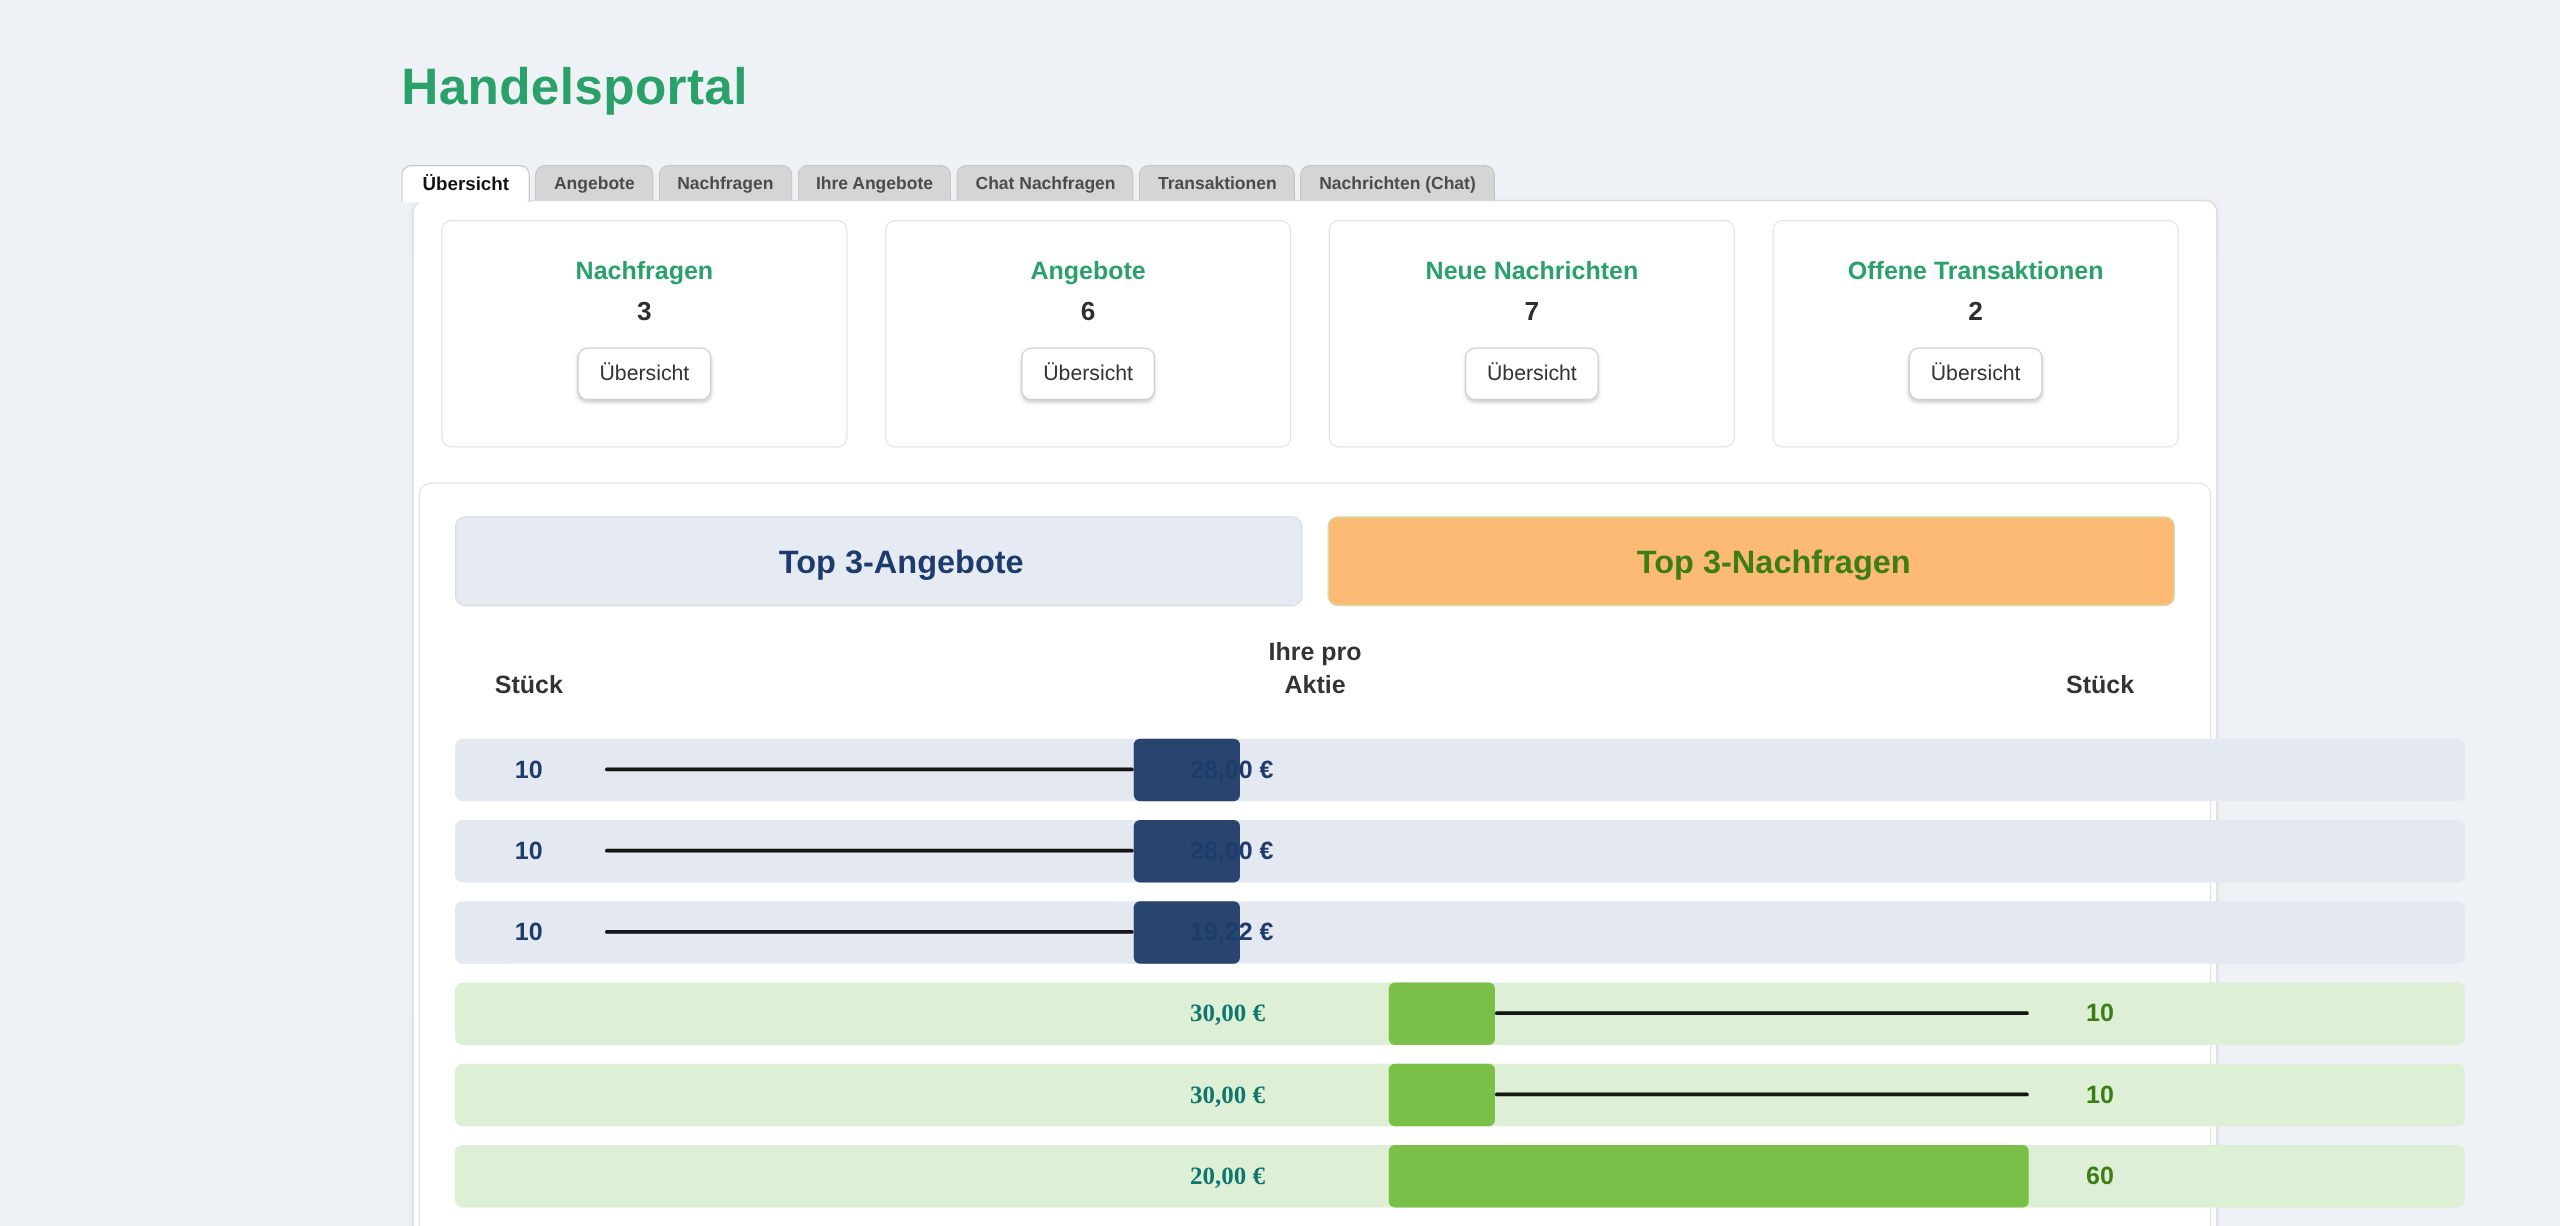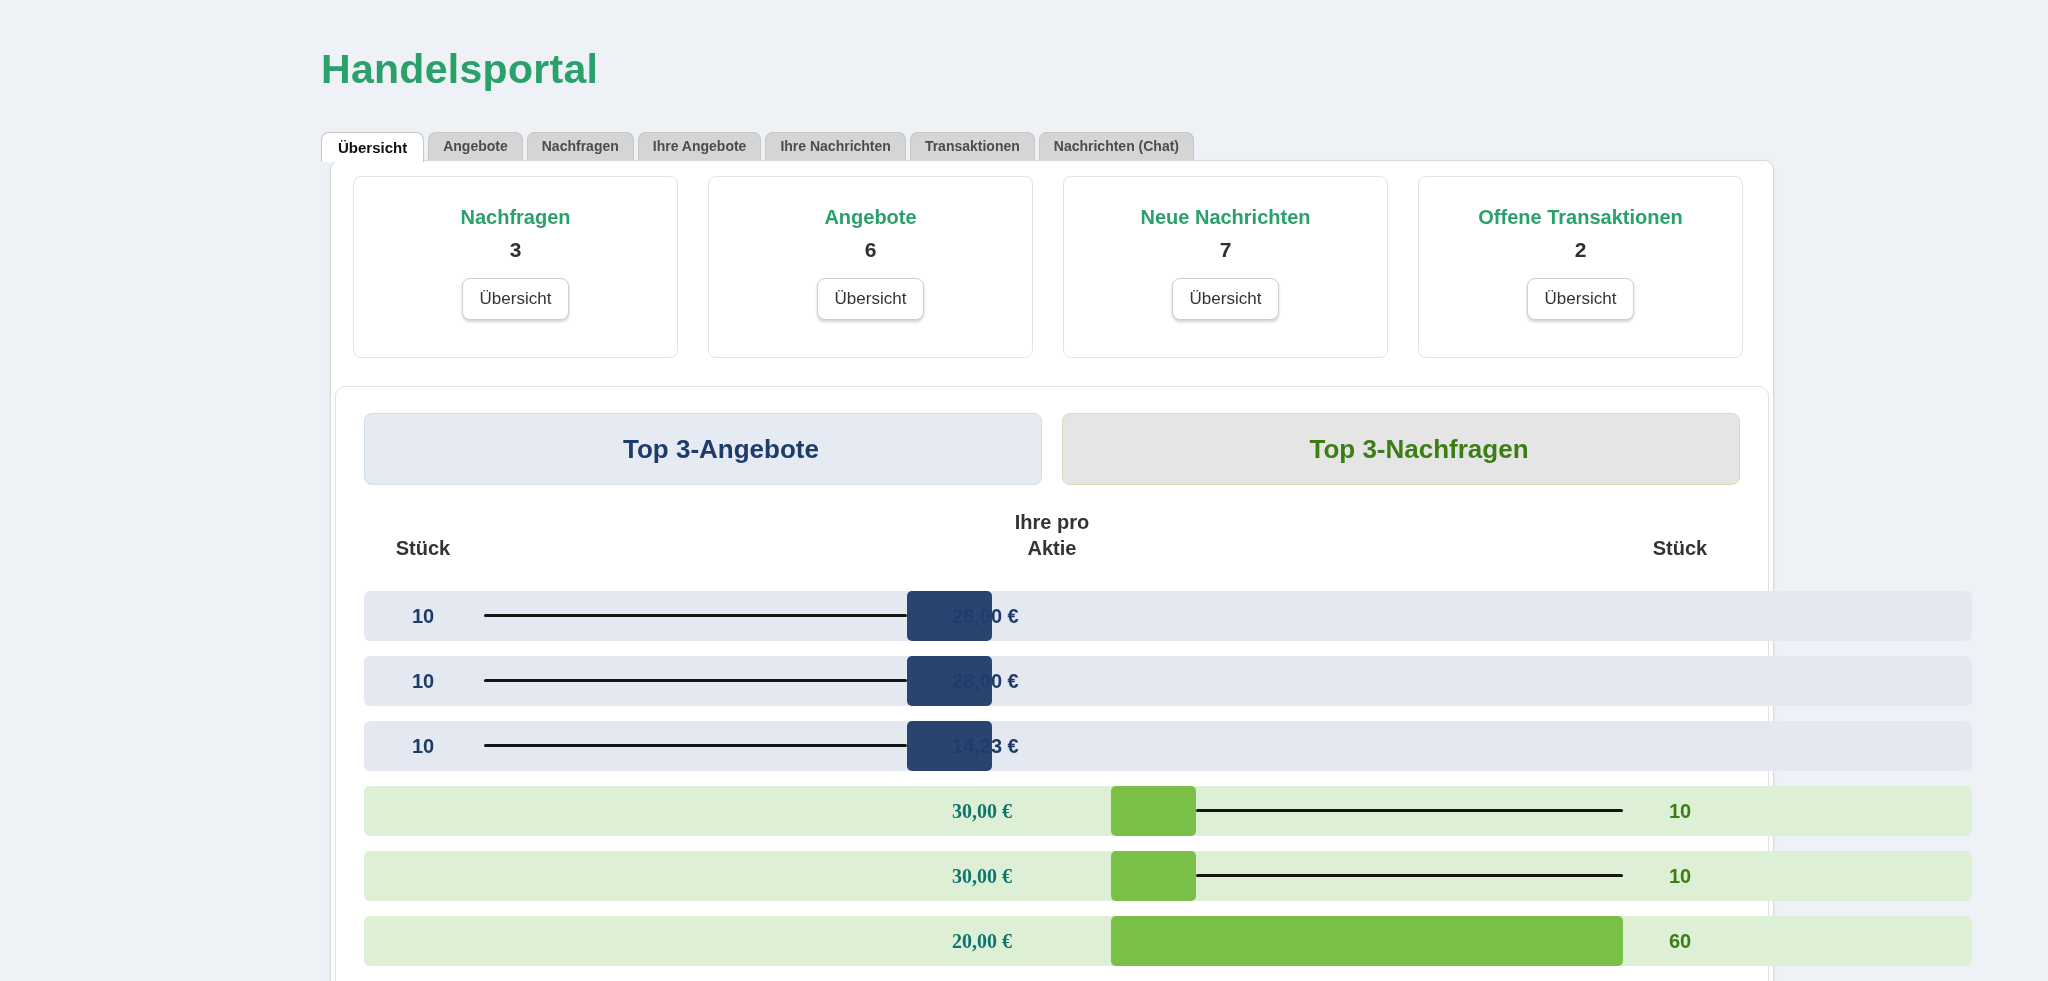--- a/index.html
+++ b/index.html
@@ -17,21 +17,21 @@
 
   .cards { position: absolute; top: 15px; left: 22px; width: 1390px; height: 182px; display: flex; gap: 30px; }
   .card { width: 325px; height: 182px; background: #fff; border: 1px solid #e3e3e3; border-radius: 8px; text-align: center; padding-top: 29px; }
   .card-title { font-size: 20px; font-weight: 700; color: #2aa06a; }
   .card-value { font-size: 21px; font-weight: 700; color: #2f2f2f; margin-top: 9px; }
   .card-btn { margin-top: 16px; font-family: inherit; font-size: 17px; color: #333; background: #fff; border: 1px solid #cfcfcf; border-radius: 8px; padding: 10px 17px; box-shadow: 0 2px 3px rgba(0,0,0,0.18); cursor: pointer; }
 
   .market { position: absolute; left: 4px; top: 225px; width: 1434px; height: 615px; border: 1px solid #e3e3e3; border-radius: 10px; background: #fff; }
   .mkt-head { position: absolute; top: 26px; height: 72px; width: 678px; border-radius: 8px; display: flex; align-items: center; justify-content: center; font-size: 26px; font-weight: 700; padding-left: 36px; }
   .offers-head { left: 28px; background: #e5eaf3; border: 1px solid #d3dce9; color: #1e3c6b; }
-  .demands-head { left: 726px; background: #e5e5e5; border: 1px solid #cbe3b4; color: #3c7d16; }
+  .demands-head { left: 726px; background: #fdba74; border: 1px solid #cbe3b4; color: #3c7d16; }
 
   .col-h { position: absolute; font-size: 20px; font-weight: 700; color: #333; text-align: center; }
   .col-left { left: 28px; top: 150px; width: 118px; }
   .col-center { left: 656px; top: 122px; width: 120px; line-height: 26px; }
   .col-right { left: 1284px; top: 150px; width: 120px; }
 
   .mrow { position: absolute; left: 28px; width: 1608px; height: 50px; border-radius: 6px; }
   .mrow.offer { background: #e4e8f1; }
   .mrow.demand { background: #ddefd4; }
   .cell { position: absolute; top: 0; height: 50px; line-height: 50px; font-size: 20px; font-weight: 700; }
@@ -50,21 +50,21 @@
 
 <div class="page">
 
   <h1 class="title">Handelsportal</h1>
 
   <div class="tabbar">
     <div class="tab active">Übersicht</div>
     <div class="tab">Angebote</div>
     <div class="tab">Nachfragen</div>
     <div class="tab">Ihre Angebote</div>
-    <div class="tab">Ihre Nachrichten</div>
+    <div class="tab">Chat Nachfragen</div>
     <div class="tab">Transaktionen</div>
     <div class="tab">Nachrichten (Chat)</div>
   </div>
 
   <div class="panel">
 
     <div class="cards">
       <div class="card">
         <div class="card-title">Nachfragen</div>
         <div class="card-value">3</div>
@@ -104,21 +104,21 @@
       <div class="mrow offer" style="top:269px">
         <span class="cell qty-left">10</span>
         <div class="line" style="left: 120px; width: 423px;"></div>
         <div class="bar bar-navy" style="width: 85px; left: 543px;"></div>
         <span class="cell price navy">28,00 €</span>
       </div>
       <div class="mrow offer" style="top:334px">
         <span class="cell qty-left">10</span>
         <div class="line" style="left: 120px; width: 423px;"></div>
         <div class="bar bar-navy" style="width: 85px; left: 543px;"></div>
-        <span class="cell price navy">14,23 €</span>
+        <span class="cell price navy">19,22 €</span>
       </div>
 
       <div class="mrow demand" style="top:399px">
         <span class="cell price green">30,00 €</span>
         <div class="bar bar-green" style="width: 85px; left: 747px;"></div>
         <div class="line" style="left: 832px; width: 427px;"></div>
         <span class="cell qty-right">10</span>
       </div>
       <div class="mrow demand" style="top:464px">
         <span class="cell price green">30,00 €</span>

